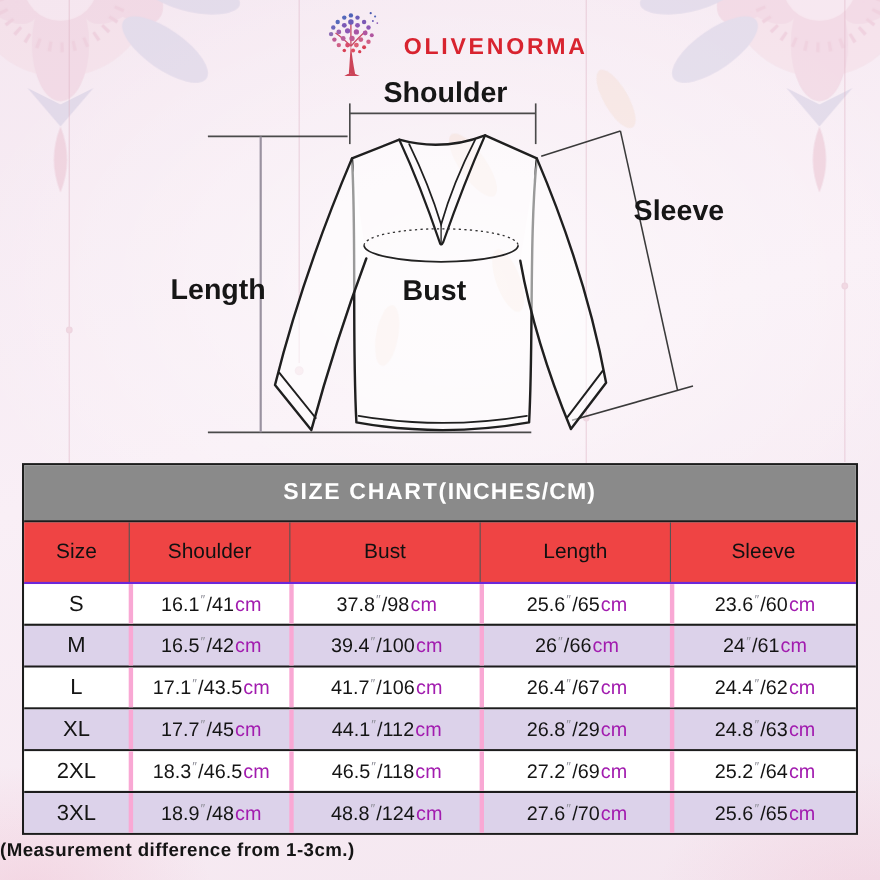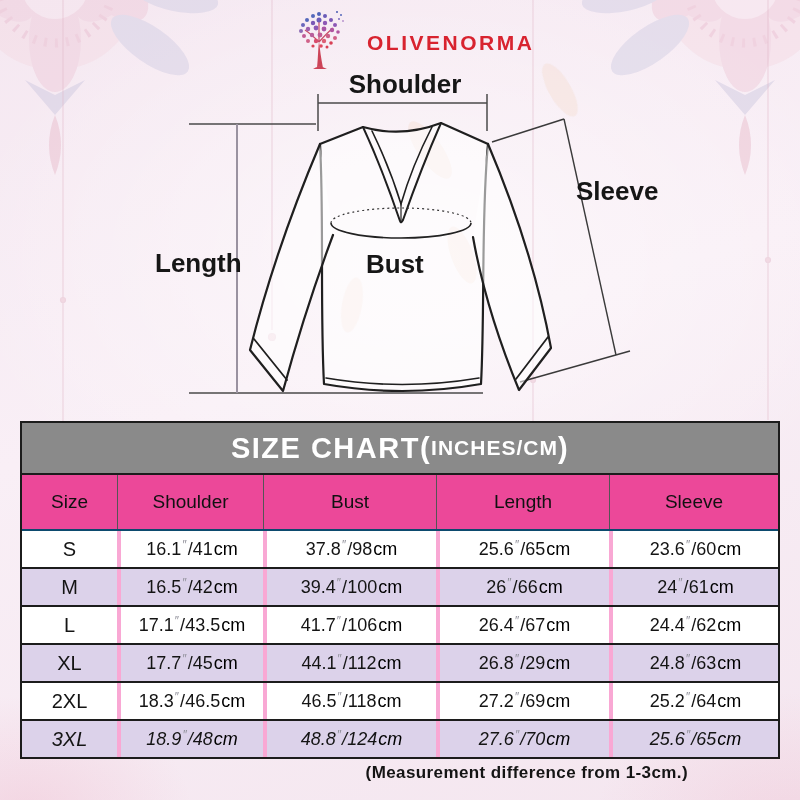--- a/index.html
+++ b/index.html
@@ -24,38 +24,38 @@
   .dlabel{position:absolute;font-size:26px;font-weight:bold;color:#161616;z-index:2;white-space:nowrap;}
   .lbl-shoulder{left:305px;top:69px;width:200px;text-align:center;}
   .lbl-length{left:155px;top:248px;}
   .lbl-bust{left:366px;top:249px;}
   .lbl-sleeve{left:576px;top:176px;}
   
   .size-table{position:absolute;left:20px;top:421px;width:760px;z-index:3;
               border:2px solid #1c1c1c;background:#fff;box-sizing:border-box;}
   .title-band{height:50px;background:#8a8a8a;color:#ffffff;display:flex;align-items:center;
               justify-content:center;border-bottom:2px solid #1c1c1c;}
-  .title-main,.title-close{font-size:29px;font-weight:bold;letter-spacing:1.5px;}
+  .title-main,.title-close{font-size:21px;font-weight:bold;letter-spacing:1.5px;}
   .title-sub{font-size:21px;font-weight:bold;letter-spacing:1px;}
   .grid-row{display:grid;grid-template-columns:95px 146px 173px 173px 1fr;}
-  .header-row{background:#ec4899;border-bottom:2px solid #0c4a6e;height:54px;}
+  .header-row{background:#ef4444;border-bottom:2px solid #6d28d9;height:54px;}
   .header-cell{display:flex;align-items:center;justify-content:center;font-size:19px;
                color:#111;border-left:1px solid #555;}
   .header-cell:first-child{border-left:none;}
   .trow{height:36px;border-bottom:2px solid #1c1c1c;background:#ffffff;}
-  .trow:last-child{border-bottom:none;font-style:italic;}
+  .trow:last-child{border-bottom:none;}
   .trow:nth-child(even){background:#dcd2ea;}
   .tcell{display:flex;align-items:center;justify-content:center;font-size:18px;color:#141414;
          border-left:4px solid #f9a8d4;white-space:nowrap;}
   .tcell:first-child{border-left:none;}
   .size-cell{font-size:20px;}
   .v-prime{font-size:12px;color:#90909a;transform:translateY(-4px);margin:0 1px;}
-  .v-unit{color:#000000;margin-left:1px;}
-  
-  .footer-note{position:absolute;top:763px;left:0;width:688px;text-align:right;z-index:2;
+  .v-unit{color:#a21caf;margin-left:1px;}
+  
+  .footer-note{position:absolute;top:763px;left:0;width:688px;text-align:left;z-index:2;
                font-size:17px;font-weight:bold;letter-spacing:.4px;color:#141414;}
 </style>
 </head>
 <body>
 
 <div id="stage">
 
   <svg class="decor" width="800" height="800" viewBox="0 0 800 800">
     <defs>
       <g id="mandala">

